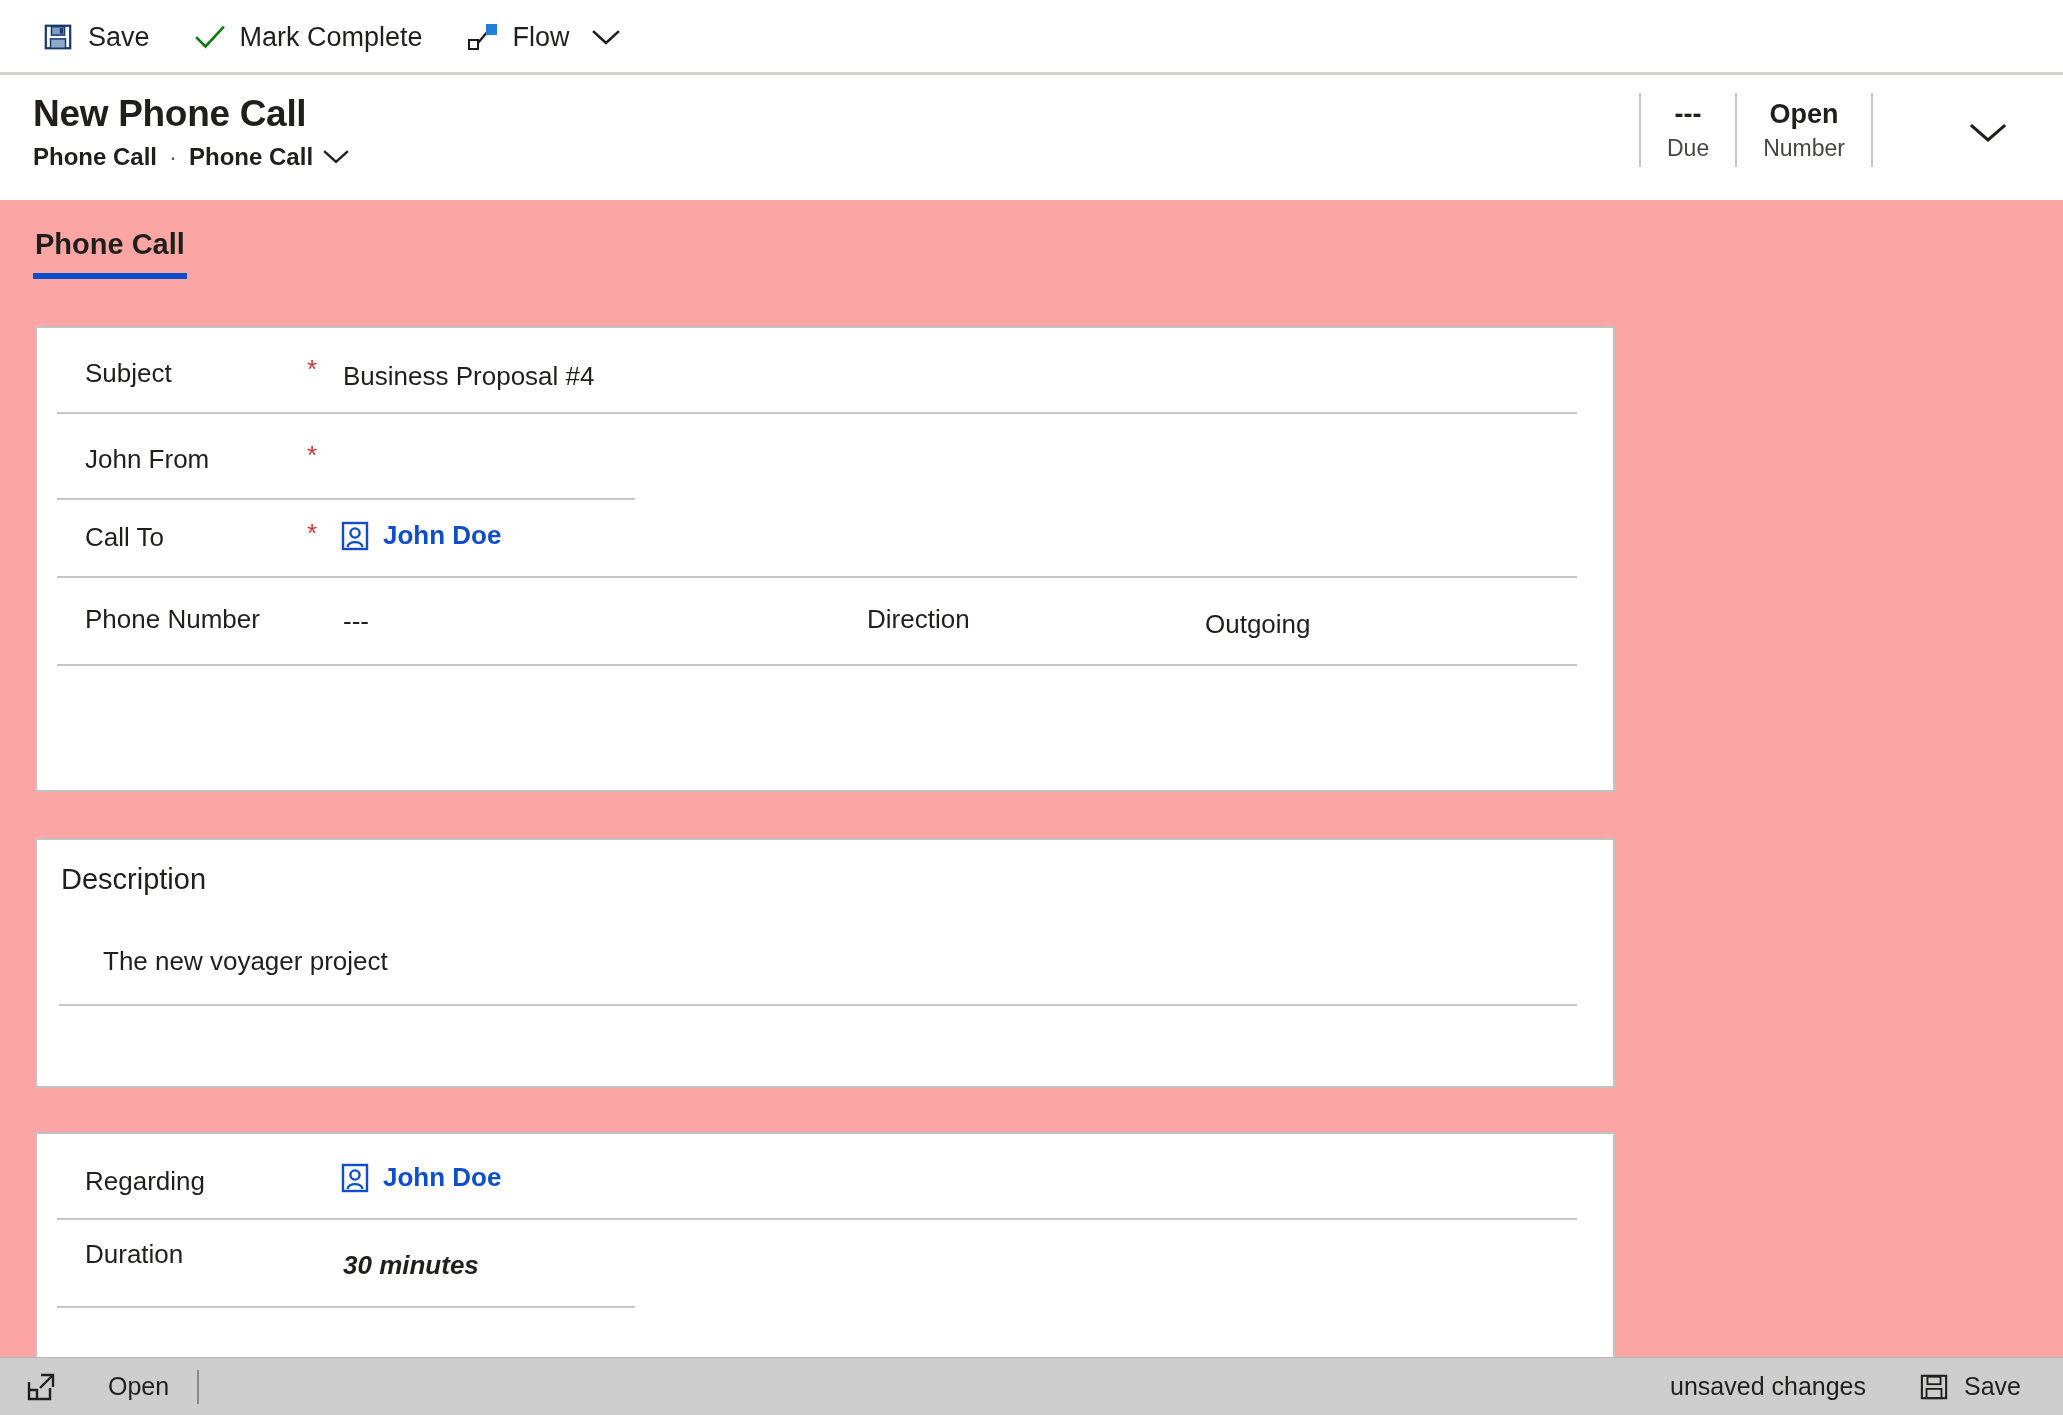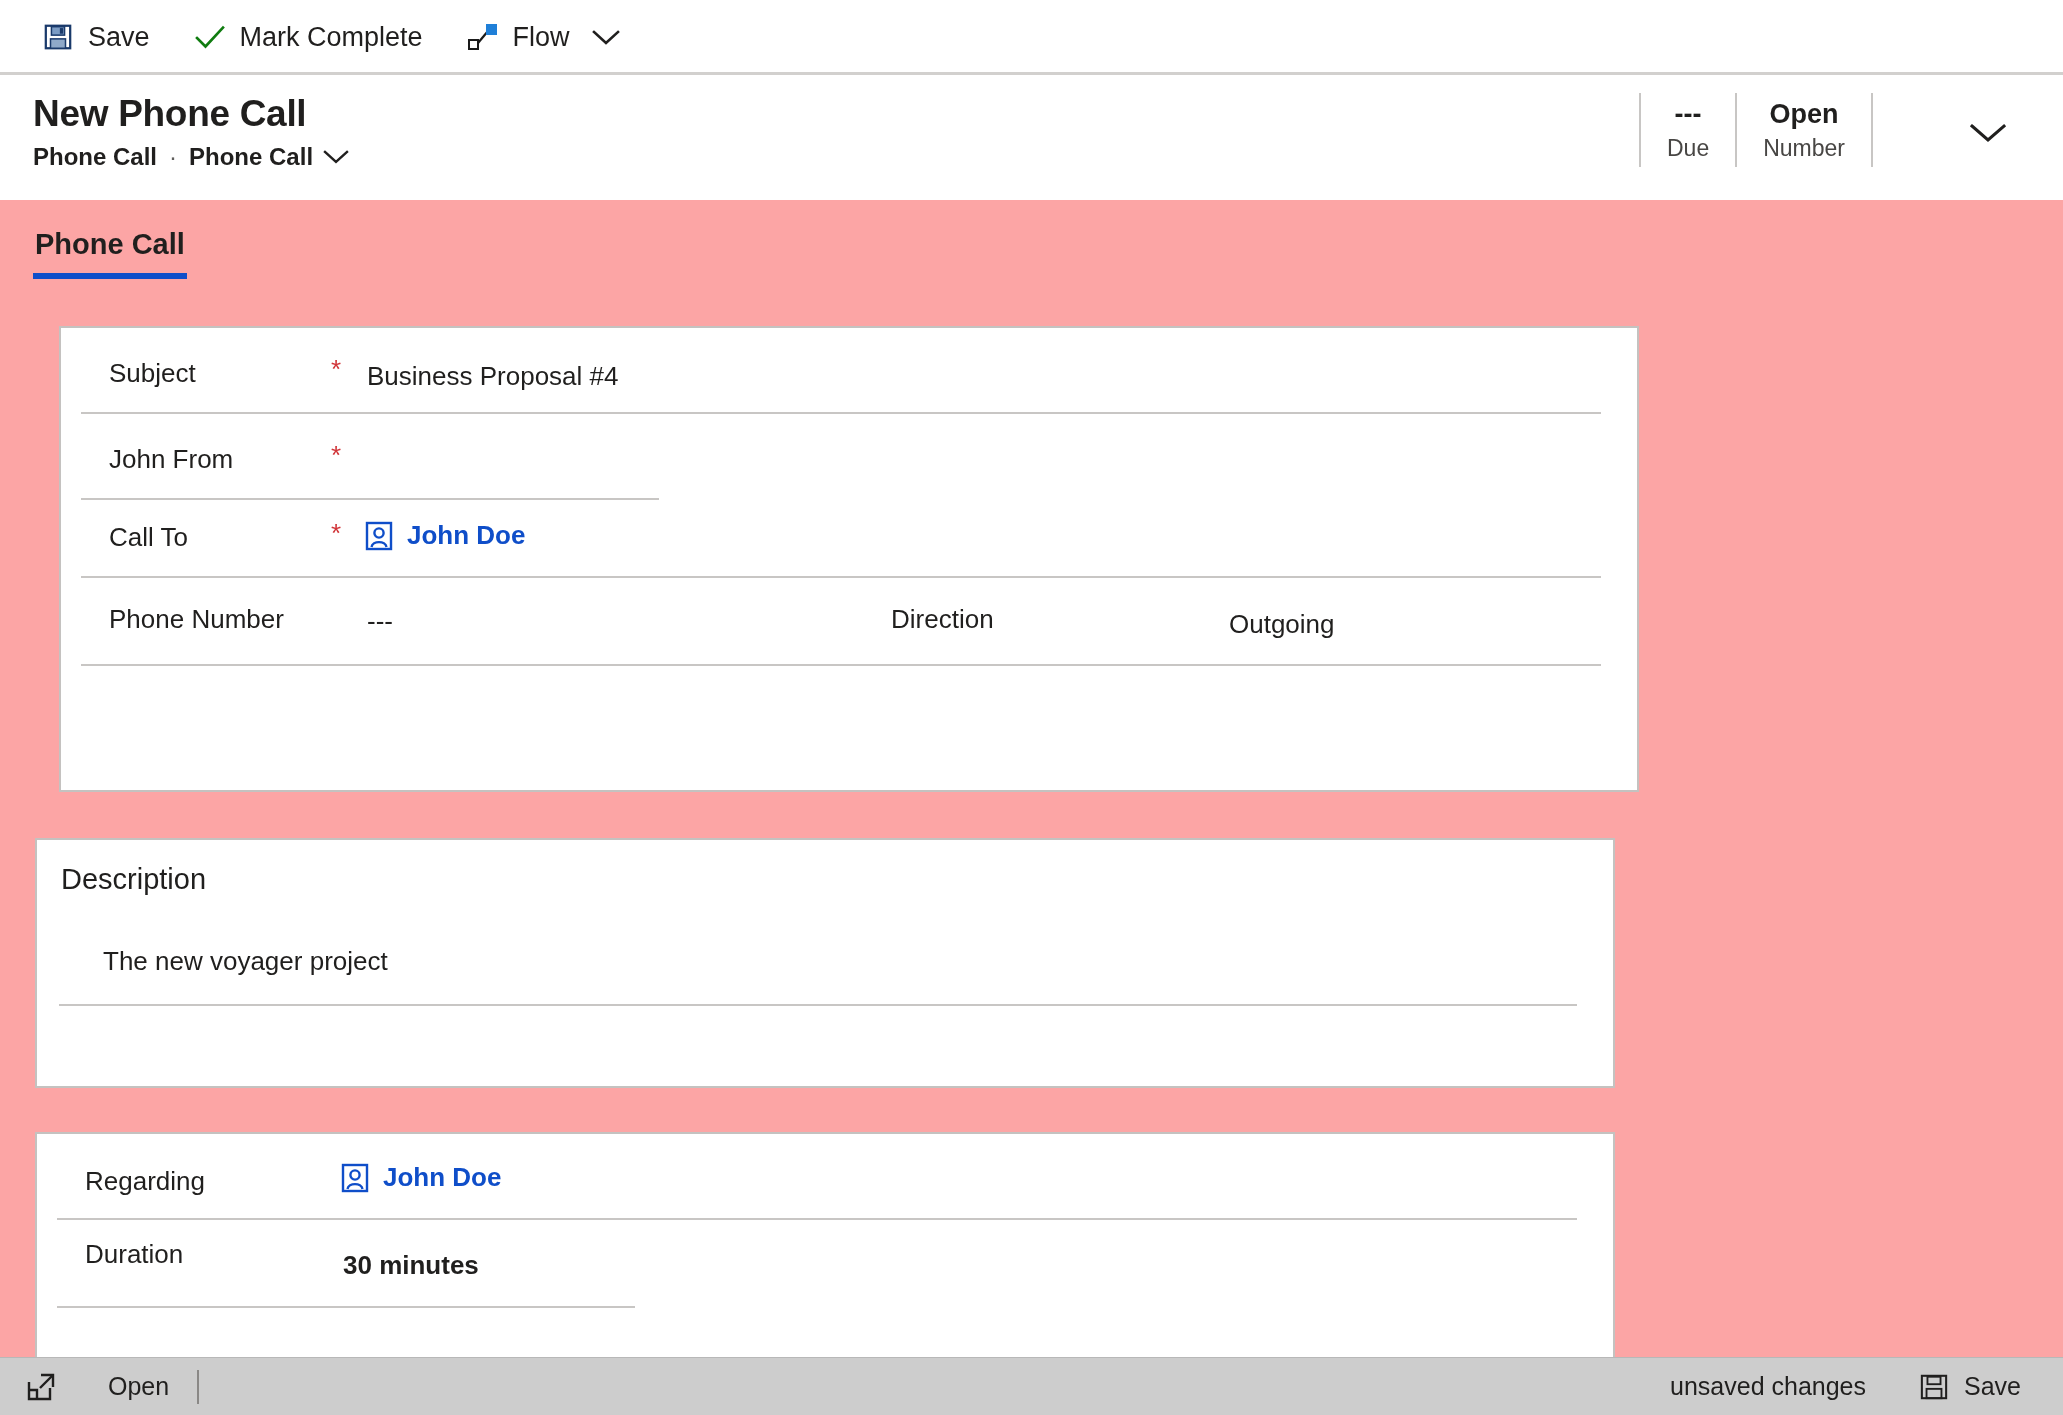--- a/index.html
+++ b/index.html
@@ -179,21 +179,21 @@
   }
 
   
   .card {
     position: absolute;
     left: 35px;
     width: 1580px;
     border: 2px solid #c4c2c0;
     background: #ffffff;
   }
-  #card-main { top: 326px; height: 466px; margin-left: 24px; }
+  #card-main { top: 326px; height: 466px; }
   #card-desc { top: 838px; height: 250px; }
   #card-regarding { top: 1132px; height: 232px; }
 
   
   .field-row {
     position: relative;
     display: flex;
     align-items: flex-start;
   }
   .field-label {
@@ -452,21 +452,21 @@
             <path d="M6.5 26 C7.5 19.5 20.5 19.5 21.5 26" fill="none" stroke="#0f4ec9" stroke-width="2.4"></path>
           </svg>
         </span>
         <span>John Doe</span>
       </span>
       <span class="field-underline" style="left:20px; top:84px; width:1520px;"></span>
     </div>
 
     <div class="field-row" style="position:absolute; left:0; top:84px; width:100%;">
       <span class="field-label" style="position:absolute; left:48px; top:21px;">Duration</span>
-      <span class="field-value" style="position:absolute; left:306px; top:32px; font-weight:bold;">30 minutes</span>
+      <span class="field-value" style="position:absolute; left:306px; top:32px; font-weight:bold;font-style:italic;">30 minutes</span>
       <span class="field-underline" style="left:20px; top:88px; width:578px;"></span>
     </div>
 
   </div>
 
   <div class="footer">
     <div class="footer-left">
       <span class="footer-icon-btn">
         <svg width="30" height="30" viewBox="0 0 30 30">
           <path d="M3 10 L3 27 L24 27 L24 16" fill="none" stroke="#201f1e" stroke-width="2.4"></path>

